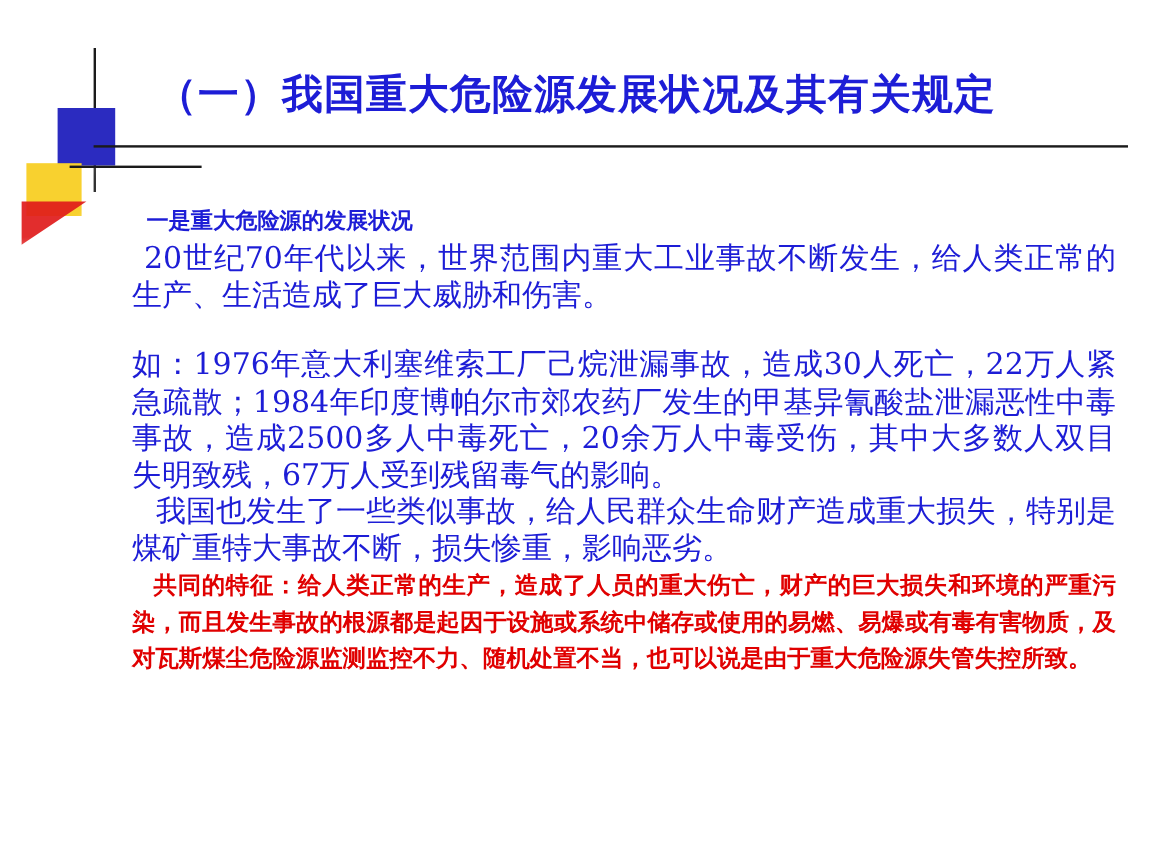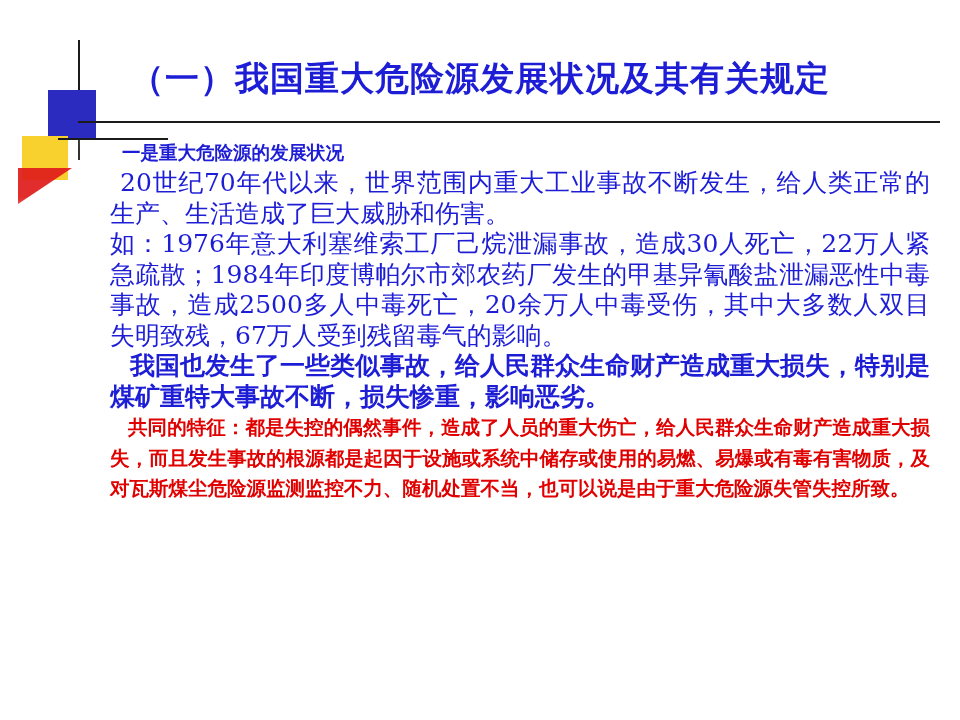--- a/index.html
+++ b/index.html
@@ -119,24 +119,25 @@
     line-height: 30.5px;
     text-align: justify;
     margin: 0;
   }
   .sub-head {
     font-weight: bold;
     font-size: 18.5px;
     line-height: 26px;
     margin-bottom: 2px;
     padding-left: 12px;
+    margin-top: 32px;
   }
   .p1 { text-indent: 10px; }
-  .p2 { text-indent: 0px; }
-  .p3 { text-indent: 20px; font-weight: bold; }
+  .p2 { text-indent: 0px; margin-top: 28px; }
+  .p3 { text-indent: 20px; }
   .p4 { text-indent: 20px; }
   .p-red {
     color: #e00000;
     font-weight: bold;
     font-size: 19.5px;
     line-height: 30.5px;
     text-indent: 18px;
     margin-top: 1px;
   }
 </style>
@@ -155,16 +156,16 @@
   </div>
 
   <div class="title">（一）我国重大危险源发展状况及其有关规定</div>
   <div class="title-rule"></div>
 
   <div class="body-area">
     <p class="para sub-head">一是重大危险源的发展状况</p>
     <p class="para p1">20世纪70年代以来，世界范围内重大工业事故不断发生，给人类正常的生产、生活造成了巨大威胁和伤害。</p>
     <p class="para p2">如：1976年意大利塞维索工厂己烷泄漏事故，造成30人死亡，22万人紧急疏散；1984年印度博帕尔市郊农药厂发生的甲基异氰酸盐泄漏恶性中毒事故，造成2500多人中毒死亡，20余万人中毒受伤，其中大多数人双目失明致残，67万人受到残留毒气的影响。</p>
     <p class="para p3">我国也发生了一些类似事故，给人民群众生命财产造成重大损失，特别是煤矿重特大事故不断，损失惨重，影响恶劣。</p>
-    <p class="para p-red">共同的特征：都是失控的偶然事件，造成了人员的重大伤亡，给人民群众生命财产造成重大损失，而且发生事故的根源都是起因于设施或系统中储存或使用的易燃、易爆或有毒有害物质，及对瓦斯煤尘危险源监测监控不力、随机处置不当，也可以说是由于重大危险源失管失控所致。</p>
+    <p class="para p-red">共同的特征：给人类正常的生产，造成了人员的重大伤亡，财产的巨大损失和环境的严重污染，而且发生事故的根源都是起因于设施或系统中储存或使用的易燃、易爆或有毒有害物质，及对瓦斯煤尘危险源监测监控不力、随机处置不当，也可以说是由于重大危险源失管失控所致。</p>
   </div>
 
 </div>
 
 </body></html>

